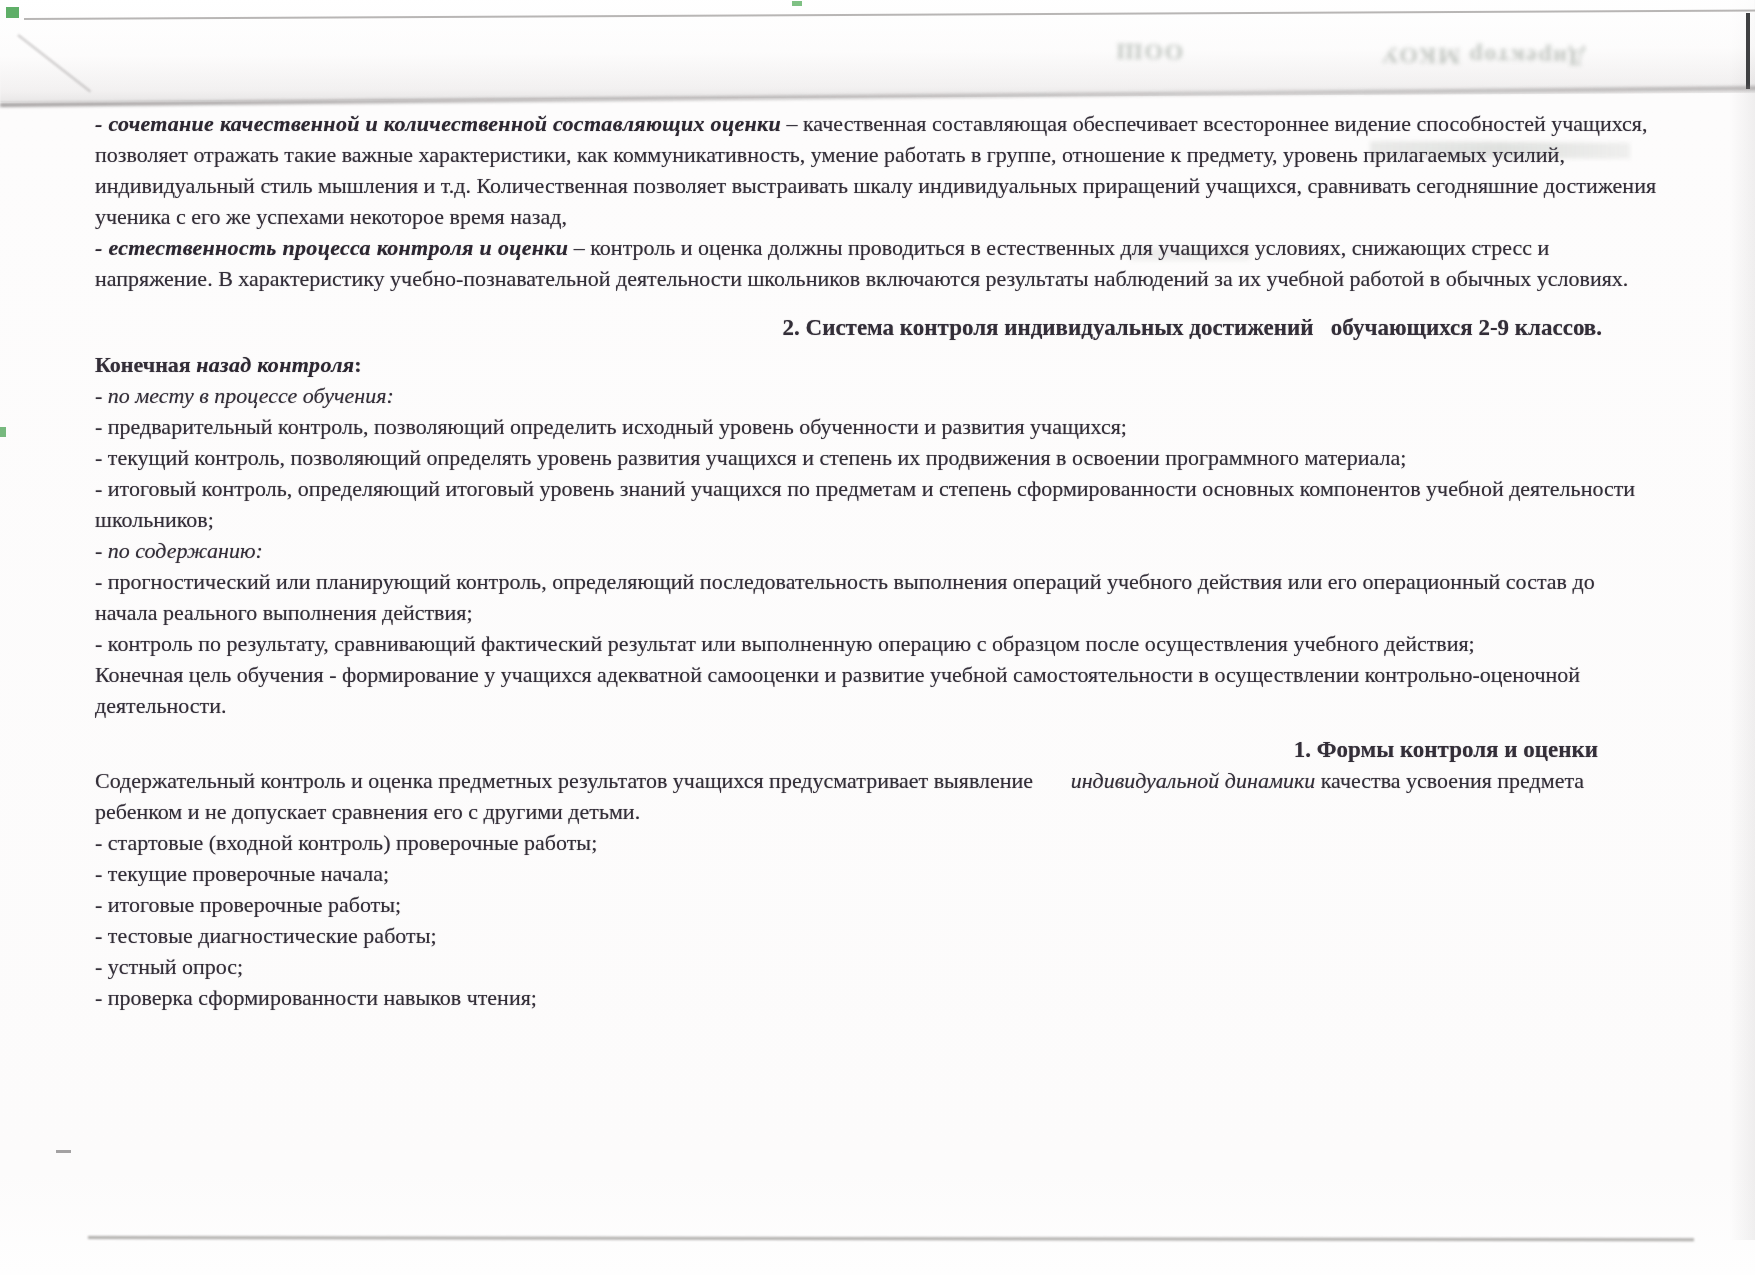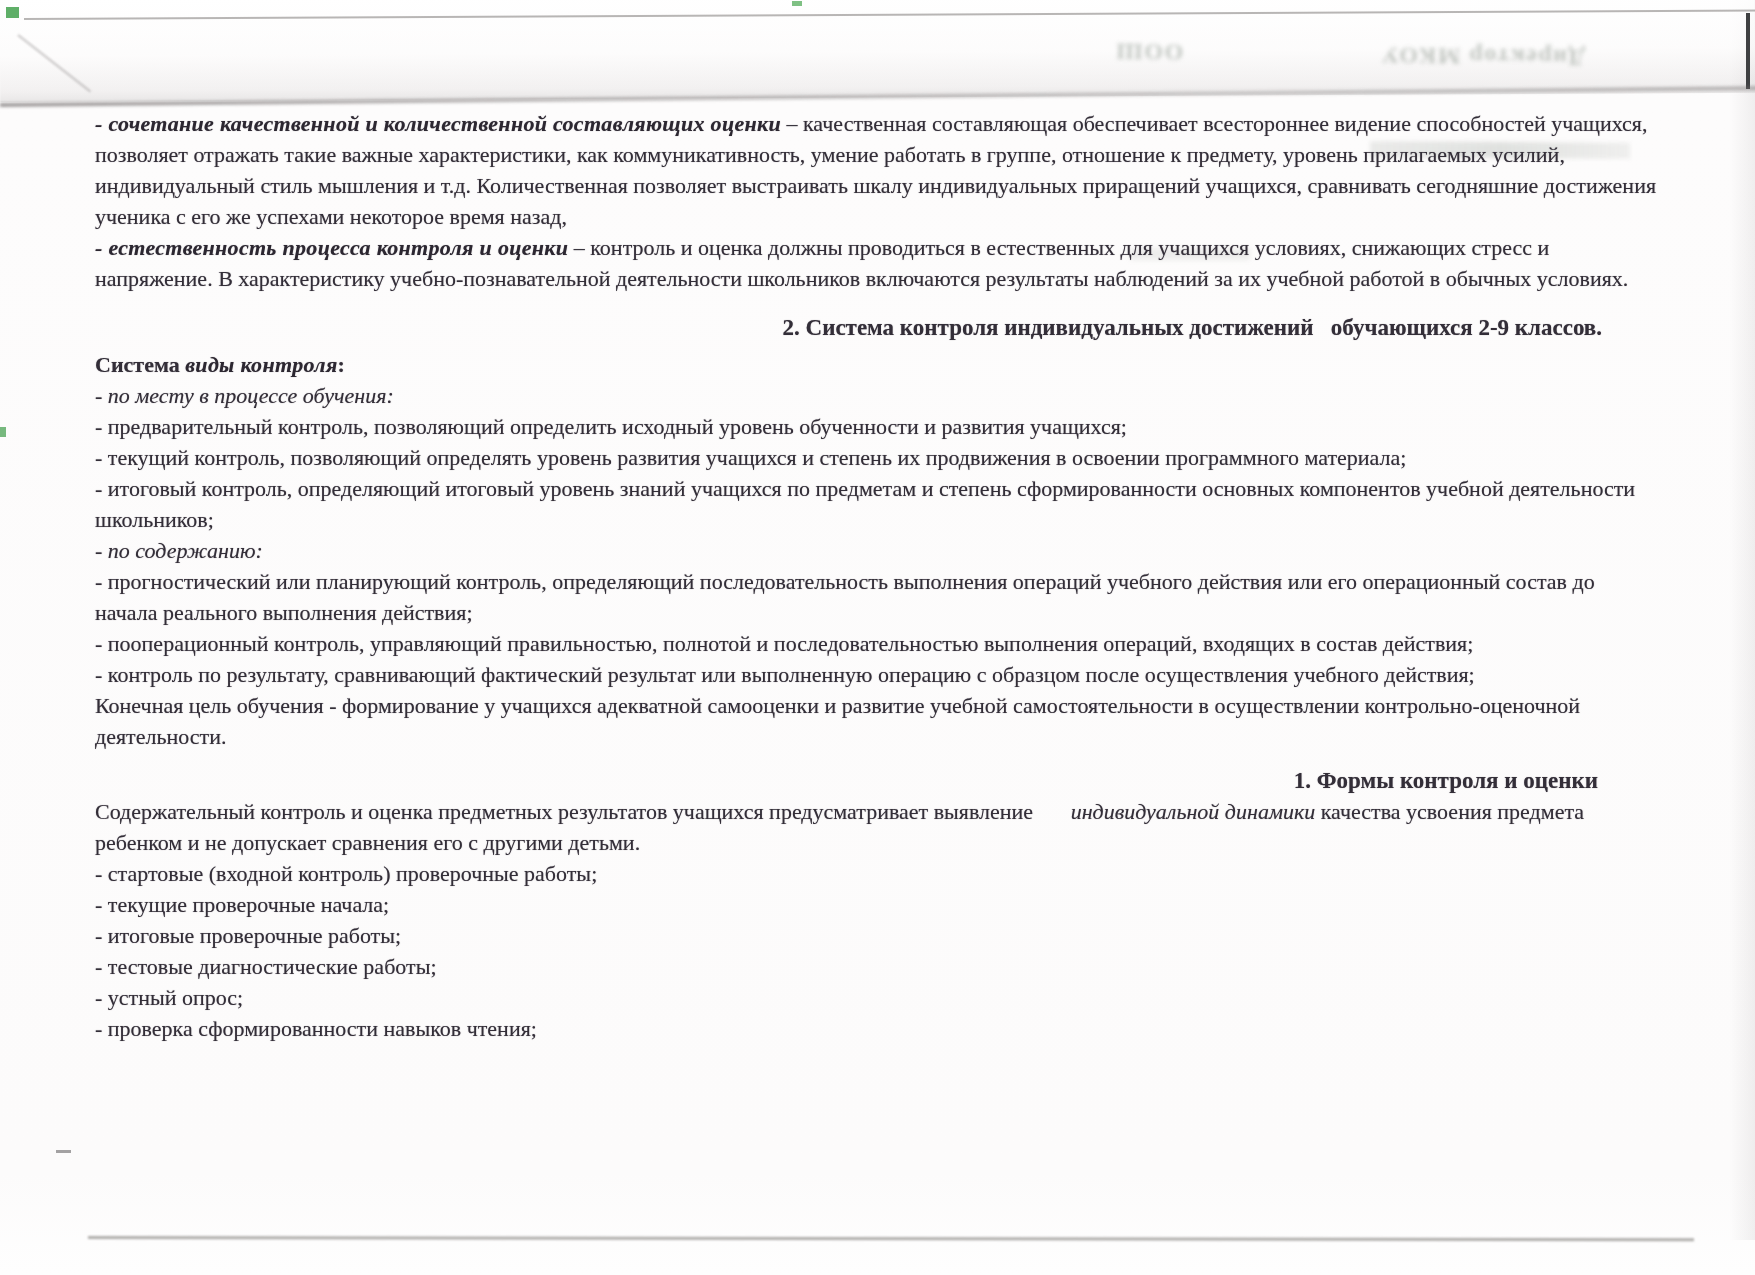--- a/index.html
+++ b/index.html
@@ -135,30 +135,29 @@
   <div class="speck speck-4"></div>
 
   <div class="content">
 
     <p><span class="bi">- сочетание качественной и количественной составляющих оценки</span><span> – качественная составляющая обеспечивает всестороннее видение способностей учащихся, позволяет отражать такие важные характеристики, как коммуникативность, умение работать в группе, отношение к предмету, уровень прилагаемых усилий, индивидуальный стиль мышления и т.д. Количественная позволяет выстраивать шкалу индивидуальных приращений учащихся, сравнивать сегодняшние достижения ученика с его же успехами некоторое время назад,</span></p>
 
     <p><span class="bi">- естественность процесса контроля и оценки</span><span> – контроль и оценка должны проводиться в естественных для учащихся условиях, снижающих стресс и напряжение. В характеристику учебно-познавательной деятельности школьников включаются результаты наблюдений за их учебной работой в обычных условиях.</span></p>
 
     <span class="h-center">2. Система контроля индивидуальных достижений   обучающихся 2-9 классов.</span>
 
-    <p><span class="b">Система </span><span class="bi">виды контроля</span><span class="b">:</span></p>
+    <p><span class="b">Конечная </span><span class="bi">назад контроля</span><span class="b">:</span></p>
 
     <p class="i">- по месту в процессе обучения:</p>
     <p>- предварительный контроль, позволяющий определить исходный уровень обученности и развития учащихся;</p>
     <p>- текущий контроль, позволяющий определять уровень развития учащихся и степень их продвижения в освоении программного материала;</p>
     <p>- итоговый контроль, определяющий итоговый уровень знаний учащихся по предметам и степень сформированности основных компонентов учебной деятельности школьников;</p>
 
     <p class="i">- по содержанию:</p>
     <p>- прогностический или планирующий контроль, определяющий последовательность выполнения операций учебного действия или его операционный состав до начала реального выполнения действия;</p>
-    <p>- пооперационный контроль, управляющий правильностью, полнотой и последовательностью выполнения операций, входящих в состав действия;</p>
     <p>- контроль по результату, сравнивающий фактический результат или выполненную операцию с образцом после осуществления учебного действия;</p>
 
     <p>Конечная цель обучения - формирование у учащихся адекватной самооценки и развитие учебной самостоятельности в осуществлении контрольно-оценочной деятельности.</p>
 
     <span class="h-center h3">1. Формы контроля и оценки</span>
 
     <p><span>Содержательный контроль и оценка предметных результатов учащихся предусматривает выявление </span><span class="i">индивидуальной динамики</span><span> качества усвоения предмета ребенком и не допускает сравнения его с другими детьми.</span></p>
 
     <p>- стартовые (входной контроль) проверочные работы;</p>
     <p>- текущие проверочные начала;</p>

